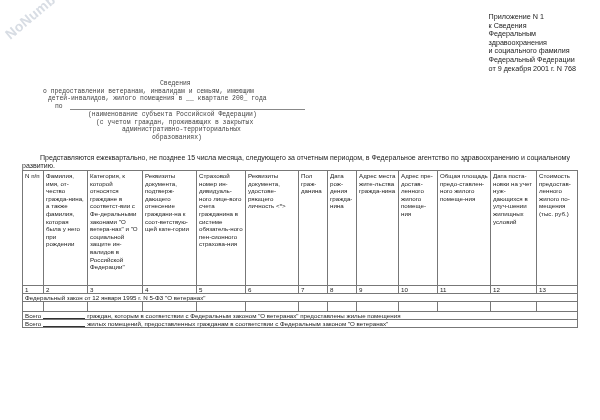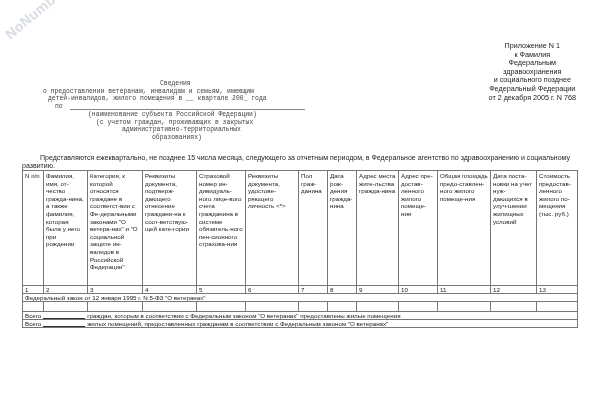--- a/index.html
+++ b/index.html
@@ -1,18 +1,18 @@
 <!DOCTYPE html>
 <html><head>
 <meta charset="utf-8">
 <style>
   html,body{margin:0;padding:0;}
   body{width:600px;height:420px;background:#fff;position:relative;overflow:hidden;font-family:"Liberation Sans",sans-serif;color:#222;}
   .watermark{position:absolute;left:2px;top:30px;transform:rotate(-40deg);transform-origin:left top;font-family:"Liberation Sans",sans-serif;font-weight:bold;font-size:14px;color:#d8dde4;letter-spacing:0.3px;white-space:nowrap;}
-  .appendix{position:absolute;right:24px;top:13px;text-align:center;font-size:7.2px;line-height:8.6px;margin-top:29px;}
+  .appendix{position:absolute;right:24px;top:13px;text-align:left;font-size:7.2px;line-height:8.6px;}
   .appendix div{white-space:nowrap;}
   .svedeniya{position:absolute;left:0;top:80px;width:600px;font-family:"Liberation Mono",monospace;font-size:6.4px;line-height:7.6px;color:#444;}
   .svedeniya .t1{position:absolute;left:160px;top:0;}
   .svedeniya .t2{position:absolute;left:43px;top:7.6px;white-space:nowrap;}
   .svedeniya .t3{position:absolute;left:48px;top:15.2px;white-space:nowrap;}
   .svedeniya .t4{position:absolute;left:55px;top:22.8px;}
   .svedeniya .uline{position:absolute;left:70px;top:29px;width:235px;border-top:1px solid #888;}
   .svedeniya .t5{position:absolute;left:88px;top:31px;white-space:nowrap;}
   .svedeniya .t6{position:absolute;left:96px;top:38.6px;white-space:nowrap;}
   .svedeniya .t7{position:absolute;left:122px;top:46.2px;white-space:nowrap;}
@@ -27,26 +27,26 @@
   table.grid tr.total td{height:7px;line-height:7px;padding:0 2px;}
   .blankline{display:inline-block;width:42px;border-bottom:1px solid #333;height:6px;vertical-align:bottom;margin:0 2px;}
 </style>
 </head>
 <body>
 
 <div class="watermark">NoNumber.ru</div>
 
 <div class="appendix">
   <div>Приложение N 1</div>
-  <div>к Фамилия</div>
+  <div>к Сведения</div>
   <div>Федеральным</div>
   <div>здравоохранения</div>
-  <div>и социального позднее</div>
+  <div>и социального фамилия</div>
   <div>Федеральный Федерации</div>
-  <div>от 2 декабря 2005 г. N 768</div>
+  <div>от 9 декабря 2001 г. N 768</div>
 </div>
 
 <div class="svedeniya">
   <div class="t1">Сведения</div>
   <div class="t2">о предоставлении ветеранам, инвалидам и семьям, имеющим</div>
   <div class="t3">детей-инвалидов, жилого помещения в __ квартале 200_ года</div>
   <div class="t4">по</div>
   <div class="uline"></div>
   <div class="t5">(наименование субъекта Российской Федерации)</div>
   <div class="t6">(с учетом граждан, проживающих в закрытых</div>

